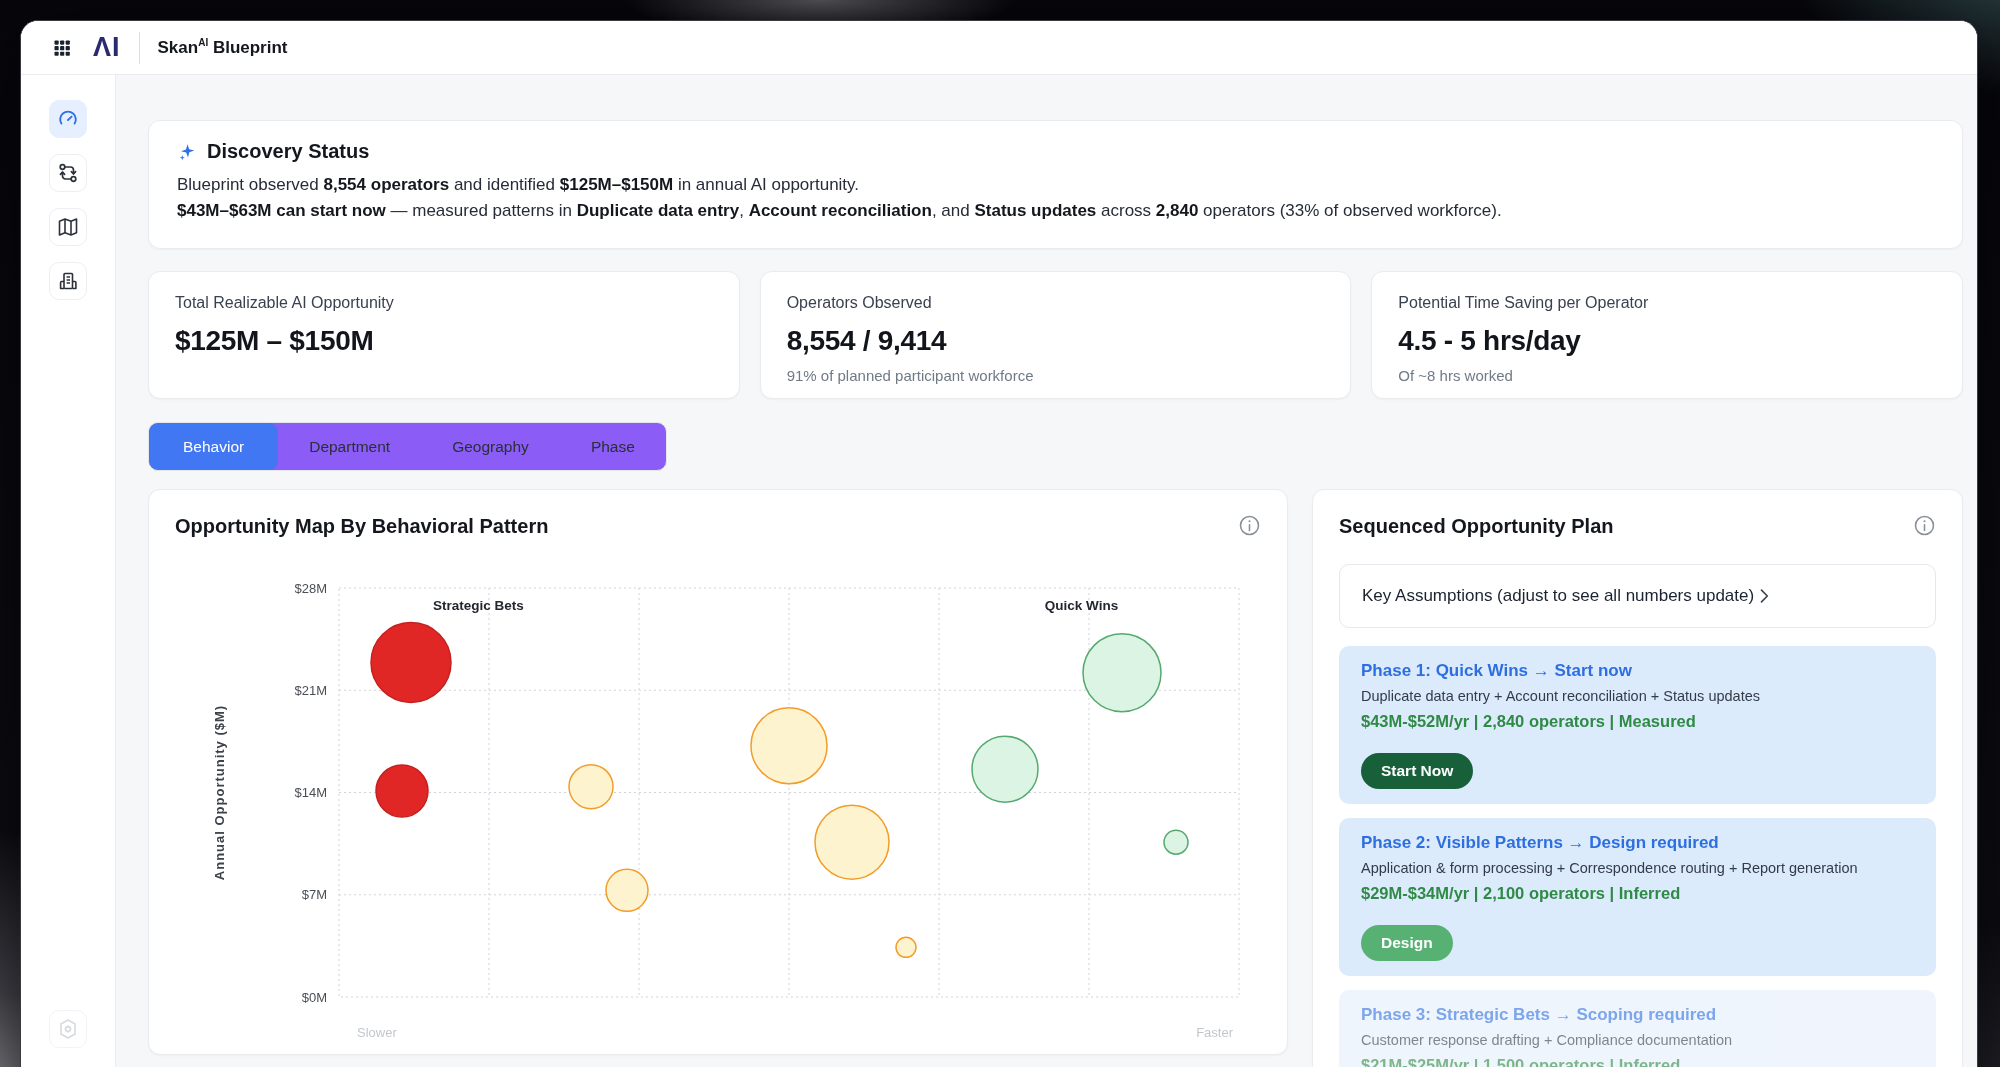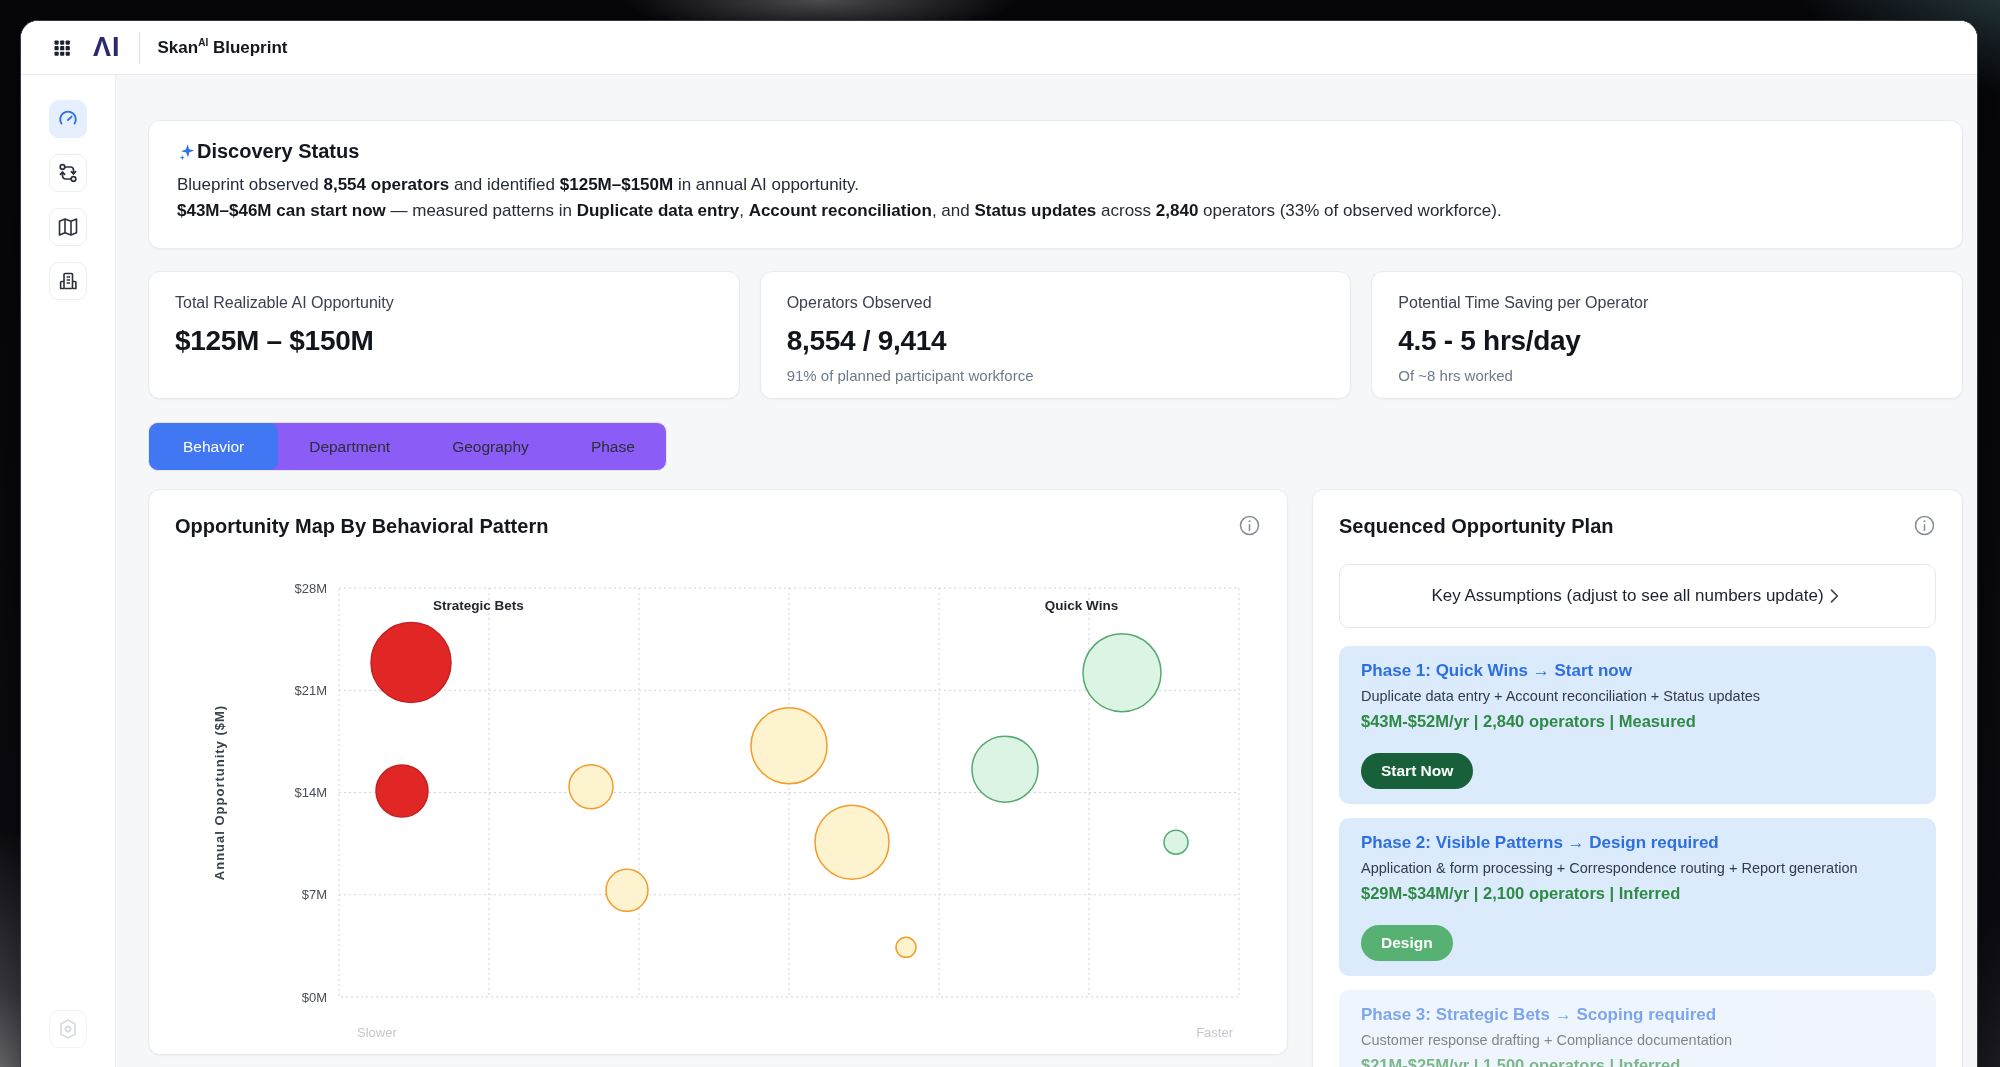--- a/index.html
+++ b/index.html
@@ -32,21 +32,21 @@
   .sidebar{ width:95px; flex:0 0 95px; background:#fff; border-right:1px solid #ededf1; position:relative; display:flex; flex-direction:column; align-items:center;}
   .nav-btn{ width:38px; height:38px; border-radius:10px; border:1px solid #eceef2; background:#fff; display:flex; align-items:center; justify-content:center; cursor:pointer; margin-bottom:16px;}
   .nav-btn.active{ background:#e6effd; border-color:#e6effd;}
   .nav-btn:first-child{ margin-top:25px;}
   .nav-btn.bottom{ position:absolute; top:935px; left:50%; transform:translateX(-50%); border-color:#f2f3f6; margin:0;}
   .nav-btn svg{ width:24px; height:24px;}
   .main{ flex:1; background:#f6f7f9; padding:45px 14px 0 32px; min-width:0;}
   
   .card{ background:#fff; border:1px solid #e9ebef; border-radius:12px; box-shadow:0 1px 2px rgba(16,24,40,.04);}
   .discovery{ height:129px; padding:19px 28px; margin-bottom:22px;}
-  .discovery-head{ display:flex; align-items:center; gap:0; margin-bottom:9px;}
+  .discovery-head{ display:flex; align-items:center; gap:10px; margin-bottom:9px;}
   .discovery-head svg{ width:20px; height:20px;}
   .discovery-title{ font-size:20px; font-weight:700; color:#14171e;}
   .discovery-line{ font-size:17px; color:#262c38; line-height:1.55;}
   .discovery-line .b{ font-weight:700; color:#14171e;}
   
   .stats-row{ display:grid; grid-template-columns:1fr 1fr 1fr; gap:20px; margin-bottom:23px;}
   .stat-card{ height:128px; padding:22px 26px;}
   .stat-label{ font-size:16px; color:#3a4150; margin-bottom:13px;}
   .stat-value{ font-size:28px; font-weight:700; color:#12151c; letter-spacing:-.3px;}
   .stat-sub{ font-size:15px; color:#707a87; margin-top:10px;}
@@ -56,21 +56,21 @@
   .tab.active{ background:#4177f2; color:#fff; border-radius:9px; font-weight:500; padding:0 34px;}
   
   .content-row{ display:flex; gap:24px; align-items:flex-start;}
   .chart-card{ width:1140px; flex:0 0 1140px; height:566px; position:relative;}
   .panel-title-row{ display:flex; align-items:center; justify-content:space-between; padding:24px 26px 0 26px;}
   .panel-title{ font-size:20px; font-weight:700; color:#14171e;}
   .info-btn{ background:none; border:none; cursor:pointer; width:24px; height:24px; padding:0;}
   .chart-svg{ position:absolute; left:0; top:0; width:1140px; height:566px;}
   
   .plan-card{ flex:1; min-height:700px; padding-bottom:20px;}
-  .assumptions{ margin:26px 26px 18px 26px; border:1px solid #e5e8ec; border-radius:10px; height:64px; display:flex; align-items:center; justify-content:center; padding:0 22px; background:#fff; cursor:pointer;}
+  .assumptions{ margin:26px 26px 18px 26px; border:1px solid #e5e8ec; border-radius:10px; height:64px; display:flex; align-items:center; justify-content:flex-start; padding:0 22px; background:#fff; cursor:pointer;}
   .assumptions-label{ font-size:17px; color:#1c2330;}
   .phase-card{ margin:0 26px 14px 26px; background:#dcebfc; border-radius:10px; min-height:110px; padding:15px 22px; display:flex; align-items:flex-start; gap:14px;flex-direction:column;}
   .phase-main{ flex:1; min-width:0;}
   .phase-title{ font-size:17px; font-weight:700; color:#2e6fe0; margin-bottom:7px; cursor:pointer;}
   .phase-desc{ font-size:14.5px; color:#333b47; margin-bottom:8px;}
   .phase-stats{ font-size:16.5px; font-weight:700; color:#2f8a45;}
   .pill{ border:none; border-radius:999px; font-size:15.5px; font-weight:700; padding:9px 20px; cursor:pointer; margin-top:8px; white-space:nowrap; font-family:inherit;}
   .pill-dark{ background:#17603a; color:#fff;}
   .pill-medium{ background:#57b173; color:#fff;}
   .pill-light{ background:#9debb2; color:#37423b;}
@@ -151,21 +151,21 @@
       
       <section class="card discovery">
         <div class="discovery-head">
           <svg viewBox="0 0 24 24" fill="#2f72e8">
             <path d="M12.6 2.6l2 6 6.2 1.7-6 2.1-1.6 6.3-2.2-6.1-6.2-1.6 6-2.1z"></path>
             <path d="M6.4 15.6l.8 2.3 2.3.9-2.3.8-.8 2.3-.8-2.3-2.3-.8 2.3-.9z" opacity=".95"></path>
           </svg>
           <h2 class="discovery-title">Discovery Status</h2>
         </div>
         <p class="discovery-line"><span>Blueprint observed </span><span class="b">8,554 operators</span><span> and identified </span><span class="b">$125M–$150M</span><span> in annual AI opportunity.</span></p>
-        <p class="discovery-line"><span class="b">$43M–$46M can start now</span><span> — measured patterns in </span><span class="b">Duplicate data entry</span><span>, </span><span class="b">Account reconciliation</span><span>, and </span><span class="b">Status updates</span><span> across </span><span class="b">2,840</span><span> operators (33% of observed workforce).</span></p>
+        <p class="discovery-line"><span class="b">$43M–$63M can start now</span><span> — measured patterns in </span><span class="b">Duplicate data entry</span><span>, </span><span class="b">Account reconciliation</span><span>, and </span><span class="b">Status updates</span><span> across </span><span class="b">2,840</span><span> operators (33% of observed workforce).</span></p>
       </section>
 
       
       <div class="stats-row" id="stats-row">
           <div class="card stat-card">
             <div class="stat-label">Total Realizable AI Opportunity</div>
             <div class="stat-value">$125M – $150M</div>
           </div>
           <div class="card stat-card">
             <div class="stat-label">Operators Observed</div>

